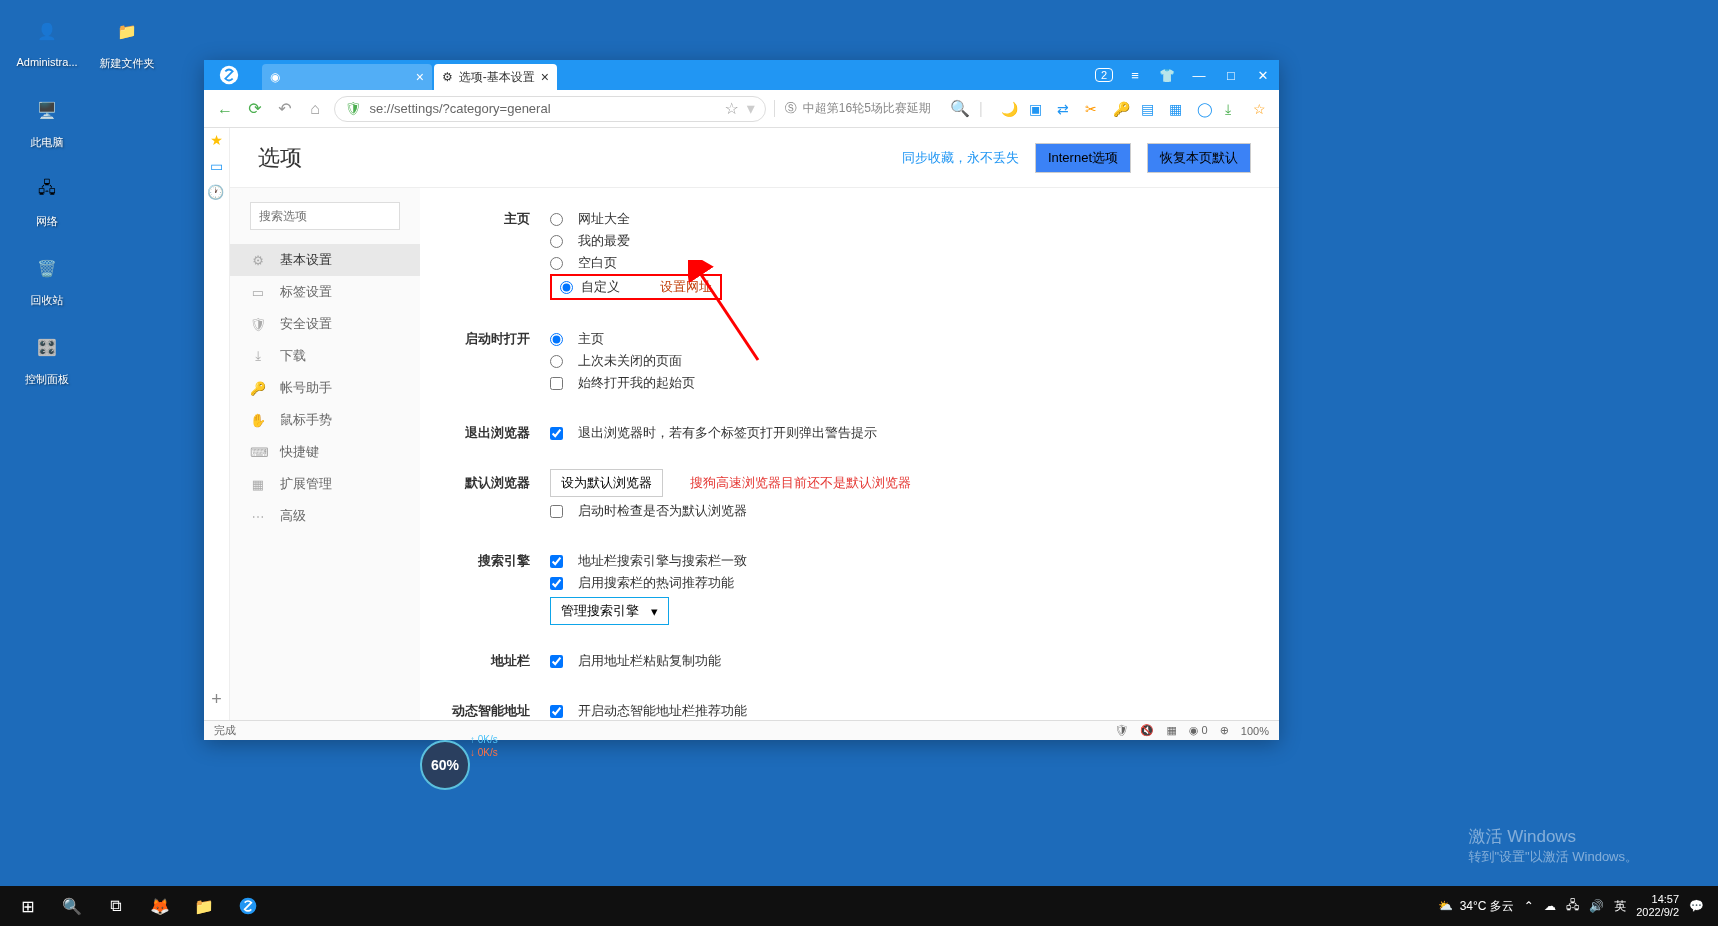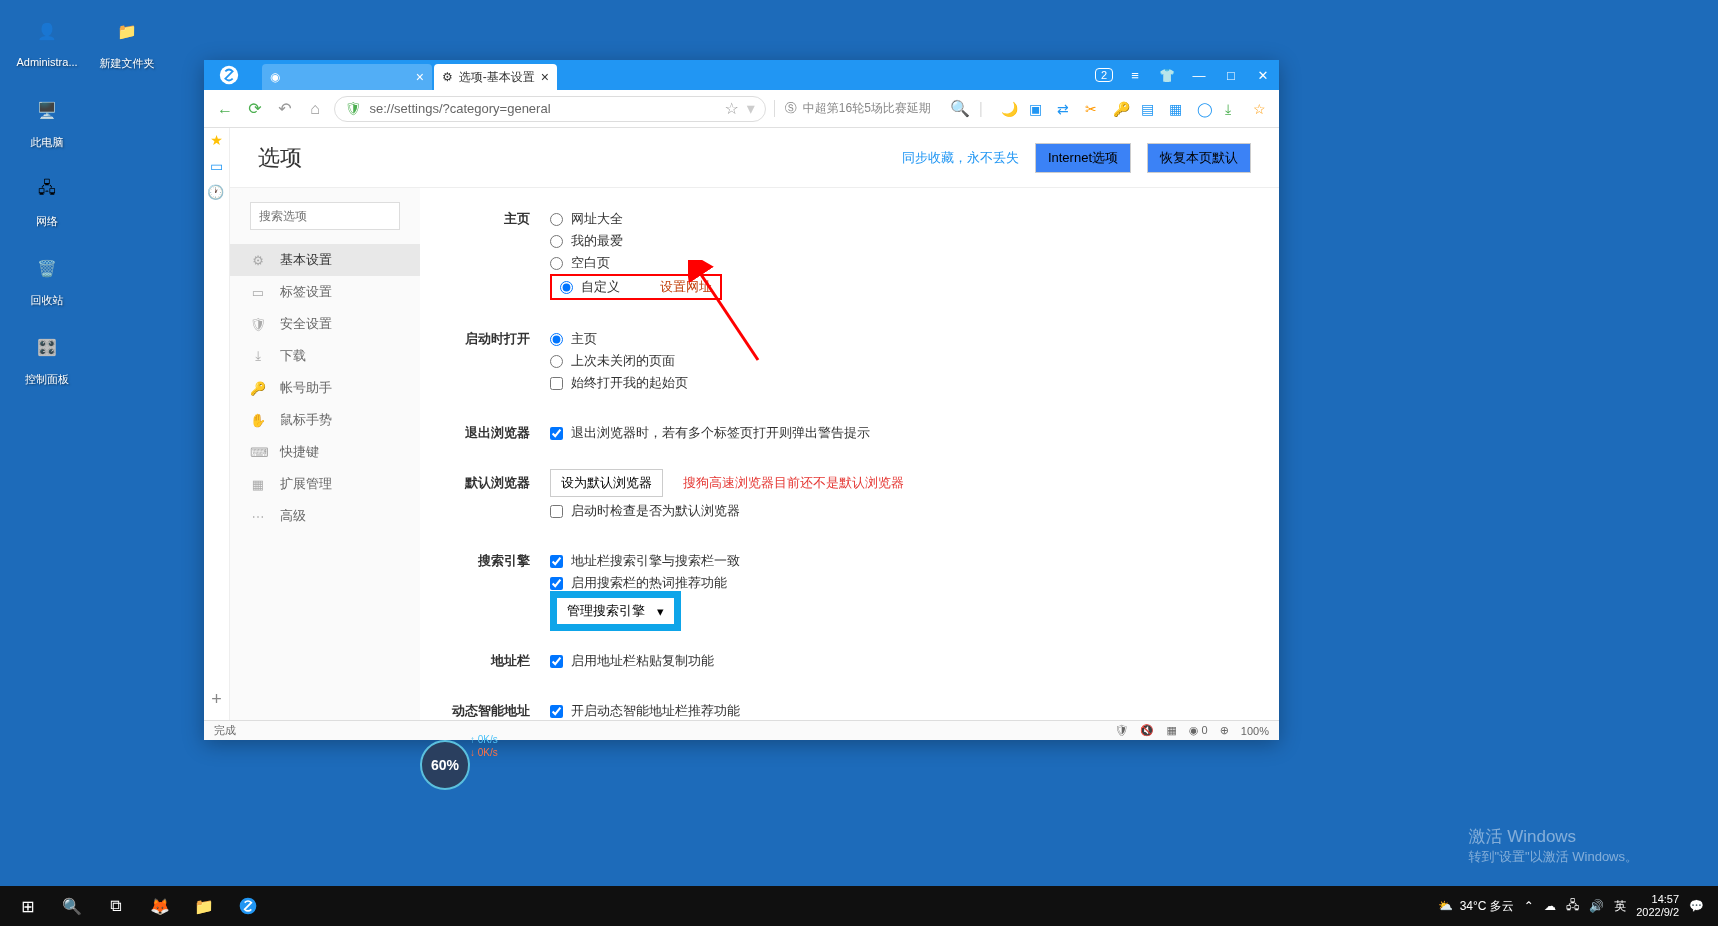--- a/index.html
+++ b/index.html
@@ -59,27 +59,27 @@
 .search-input { width: 150px; height: 28px; margin: 0 20px 14px; border: 1px solid #ddd; padding: 0 8px; font-size: 12px; }
 .nav-list { list-style: none; }
 .nav-item { height: 32px; display: flex; align-items: center; padding: 0 20px; gap: 14px; font-size: 13px; color: #666; cursor: pointer; }
 .nav-item.active { background: #e8e8e8; color: #333; }
 .nav-item .nico { width: 16px; text-align: center; color: #aaa; }
 
 .settings { flex: 1; padding: 20px 30px; overflow-y: auto; font-size: 13px; color: #333; }
 .setting-row { display: flex; margin-bottom: 28px; }
 .setting-label { width: 100px; text-align: right; color: #333; font-weight: bold; padding-right: 20px; padding-top: 2px; font-size: 13px; }
 .setting-body { flex: 1; }
-.opt { display: flex; align-items: center; gap: 8px; height: 22px; }
+.opt { display: flex; align-items: center; gap: 15px; height: 22px; }
 .opt input { cursor: pointer; }
 .opt-link { color: #c2410c; margin-left: 32px; cursor: pointer; }
 .red-box { border: 2px solid red; padding: 2px 8px; display: inline-flex; align-items: center; gap: 8px; }
 .warn-text { color: #e53935; margin-left: 12px; }
 .btn-outline { border: 1px solid #ccc; background: #fff; padding: 4px 10px; cursor: pointer; font-size: 13px; }
-.dropdown-btn { border: 7px solid #0ea5e9; background: #fff; padding: 4px 10px; cursor: pointer; font-size: 13px; display: inline-flex; align-items: center; gap: 12px; }
+.dropdown-btn { border: 1px solid #0ea5e9; background: #fff; padding: 4px 10px; cursor: pointer; font-size: 13px; display: inline-flex; align-items: center; gap: 12px; }
 
 
 .statusbar { height: 20px; border-top: 1px solid #ddd; background: #fafafa; display: flex; align-items: center; padding: 0 10px; font-size: 11px; color: #666; }
 .status-right { margin-left: auto; display: flex; gap: 12px; align-items: center; }
 
 
 .red-arrow { position: absolute; left: 688px; top: 260px; pointer-events: none; }
 
 
 .speed-badge { position: absolute; left: 420px; top: 740px; width: 50px; height: 50px; border-radius: 50%; background: #2a3f5f; border: 2px solid #5bc0de; display: flex; flex-direction: column; align-items: center; justify-content: center; color: #fff; font-size: 9px; }

